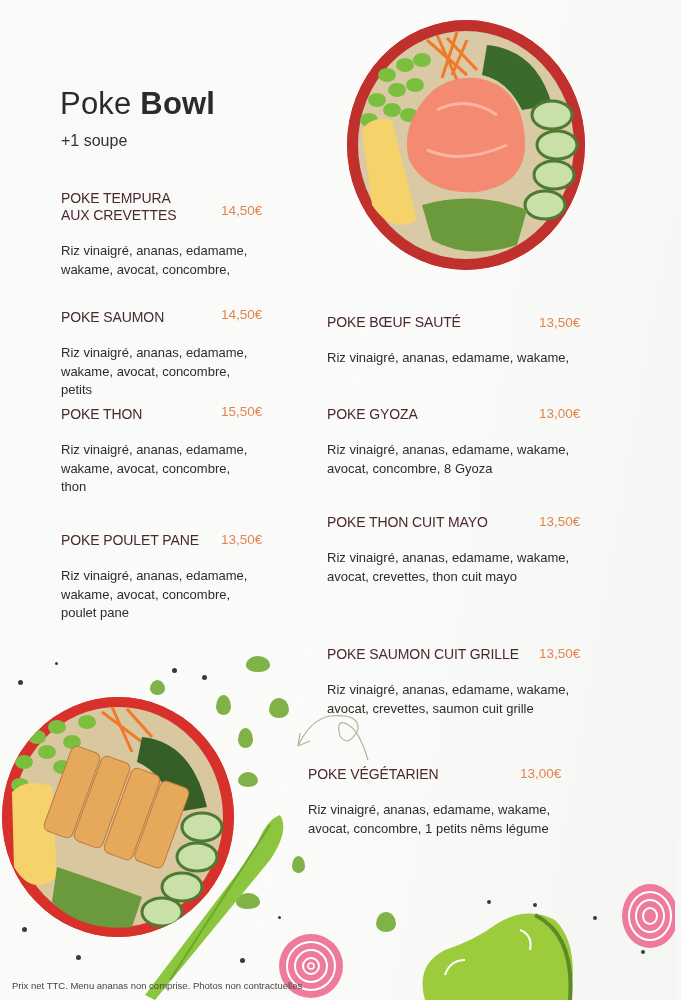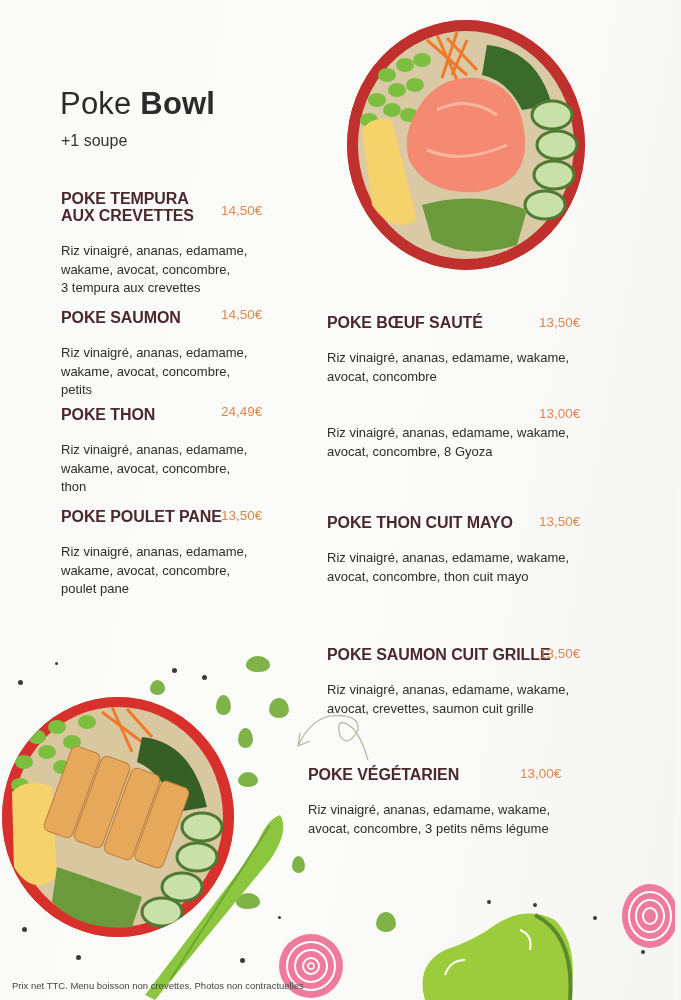--- a/index.html
+++ b/index.html
@@ -20,21 +20,21 @@
     font-size: 31px; color: #2b2b2b; letter-spacing: 0.2px;
   }
   .title .light { font-weight: 300; }
   .title .bold { font-weight: 700; }
   .subtitle {
     position: absolute; left: 61px; top: 132px;
     font-size: 16px; color: #333; text-align: center;
   }
   .item { position: absolute; }
   .item .name {
-    font-weight: 700; font-size: 16px; color: #4a2830;
+    font-weight: 400; font-size: 14px; color: #4a2830;
     line-height: 17px; letter-spacing: -0.1px; text-transform: uppercase;
   }
   .item .price {
     position: absolute; font-size: 13.5px; color: #e0864f;
   }
   .item .desc {
     font-size: 13px; color: #2c2c2c; line-height: 18.5px; margin-top: 18px;
   }
   .bowl {
     position: absolute; border-radius: 50%;
@@ -105,95 +105,94 @@
 
   <div class="item" style="left:61px; top:190px; width:210px;">
     <div class="name">
       <div>POKE TEMPURA</div>
       <div>AUX CREVETTES</div>
     </div>
     <div class="price" style="left:160px; top:13px;">14,50€</div>
     <div class="desc">
       <div>Riz vinaigré, ananas, edamame,</div>
       <div>wakame, avocat, concombre,</div>
-      <div>3 tempura aux crevettes</div>
     </div>
   </div>
 
   <div class="item" style="left:61px; top:309px; width:210px;">
     <div class="name">POKE SAUMON</div>
     <div class="price" style="left:160px; top:-2px;">14,50€</div>
     <div class="desc">
       <div>Riz vinaigré, ananas, edamame,</div>
       <div>wakame, avocat, concombre,</div>
       <div>petits</div>
     </div>
   </div>
 
   <div class="item" style="left:61px; top:406px; width:210px;">
     <div class="name">POKE THON</div>
-    <div class="price" style="left:160px; top:-2px;">24,49€</div>
+    <div class="price" style="left:160px; top:-2px;">15,50€</div>
     <div class="desc">
       <div>Riz vinaigré, ananas, edamame,</div>
       <div>wakame, avocat, concombre,</div>
       <div>thon</div>
     </div>
   </div>
 
-  <div class="item" style="left:61px; top:508px; width:210px;">
+  <div class="item" style="left:61px; top:532px; width:210px;">
     <div class="name">POKE POULET PANE</div>
     <div class="price" style="left:160px; top:0px;">13,50€</div>
     <div class="desc">
       <div>Riz vinaigré, ananas, edamame,</div>
       <div>wakame, avocat, concombre,</div>
       <div>poulet pane</div>
     </div>
   </div>
 
   <div class="item" style="left:327px; top:314px; width:270px;">
     <div class="name">POKE BŒUF SAUTÉ</div>
     <div class="price" style="left:212px; top:1px;">13,50€</div>
     <div class="desc">
       <div>Riz vinaigré, ananas, edamame, wakame,</div>
-      <div>avocat, concombre</div>
     </div>
   </div>
 
   <div class="item" style="left:327px; top:406px; width:270px;">
+    <div class="name">POKE GYOZA</div>
     <div class="price" style="left:212px; top:0px;">13,00€</div>
     <div class="desc">
       <div>Riz vinaigré, ananas, edamame, wakame,</div>
       <div>avocat, concombre, 8 Gyoza</div>
     </div>
   </div>
 
   <div class="item" style="left:327px; top:514px; width:270px;">
     <div class="name">POKE THON CUIT MAYO</div>
     <div class="price" style="left:212px; top:0px;">13,50€</div>
     <div class="desc">
       <div>Riz vinaigré, ananas, edamame, wakame,</div>
-      <div>avocat, concombre, thon cuit mayo</div>
+      <div>avocat, crevettes, thon cuit mayo</div>
     </div>
   </div>
 
   <div class="item" style="left:327px; top:646px; width:270px;">
     <div class="name">POKE SAUMON CUIT GRILLE</div>
     <div class="price" style="left:212px; top:0px;">13,50€</div>
     <div class="desc">
       <div>Riz vinaigré, ananas, edamame, wakame,</div>
       <div>avocat, crevettes, saumon cuit grille</div>
     </div>
   </div>
 
   <div class="item" style="left:308px; top:766px; width:280px;">
     <div class="name">POKE VÉGÉTARIEN</div>
     <div class="price" style="left:212px; top:0px;">13,00€</div>
     <div class="desc">
       <div>Riz vinaigré, ananas, edamame, wakame,</div>
-      <div>avocat, concombre, 3 petits nêms légume</div>
+      <div>avocat, concombre, 1 petits nêms légume</div>
     </div>
   </div>
 
   <svg style="position:absolute; left:290px; top:708px;" width="90" height="55" viewBox="0 0 90 55">
     <path d="M78 52 Q70 25 60 18 Q45 8 50 28 Q58 40 68 22 Q70 5 40 8 Q20 12 8 38" stroke="#b9b09a" stroke-width="1.2" fill="none"></path>
     <path d="M8 38 L10 25 M8 38 L20 33" stroke="#b9b09a" stroke-width="1.2" fill="none"></path>
   </svg>
 
   <div class="bowl" style="left:2px; top:697px; width:232px; height:240px;">
     <svg width="232" height="240" viewBox="0 0 232 240">
@@ -274,14 +273,14 @@
     <ellipse cx="30" cy="34" rx="7" ry="8" fill="none" stroke="#fff" stroke-width="2"></ellipse>
   </svg>
 
   <svg style="position:absolute; left:415px; top:905px;" width="160" height="95" viewBox="0 0 160 95">
     <path d="M10 95 Q0 60 30 45 Q60 35 80 20 Q110 0 140 15 Q165 40 155 95 Z" fill="#9ccc3c"></path>
     <path d="M120 10 Q160 30 155 95" stroke="#5a8a2a" stroke-width="4" fill="none"></path>
     <path d="M30 70 Q35 55 50 55" stroke="#fff" stroke-width="2" fill="none"></path>
     <path d="M105 25 Q118 30 115 45" stroke="#fff" stroke-width="2" fill="none"></path>
   </svg>
 
-  <div class="footer">Prix net TTC. Menu boisson non crevettes. Photos non contractuelles</div>
+  <div class="footer">Prix net TTC. Menu ananas non comprise. Photos non contractuelles</div>
 </div>
 
 </body></html>

